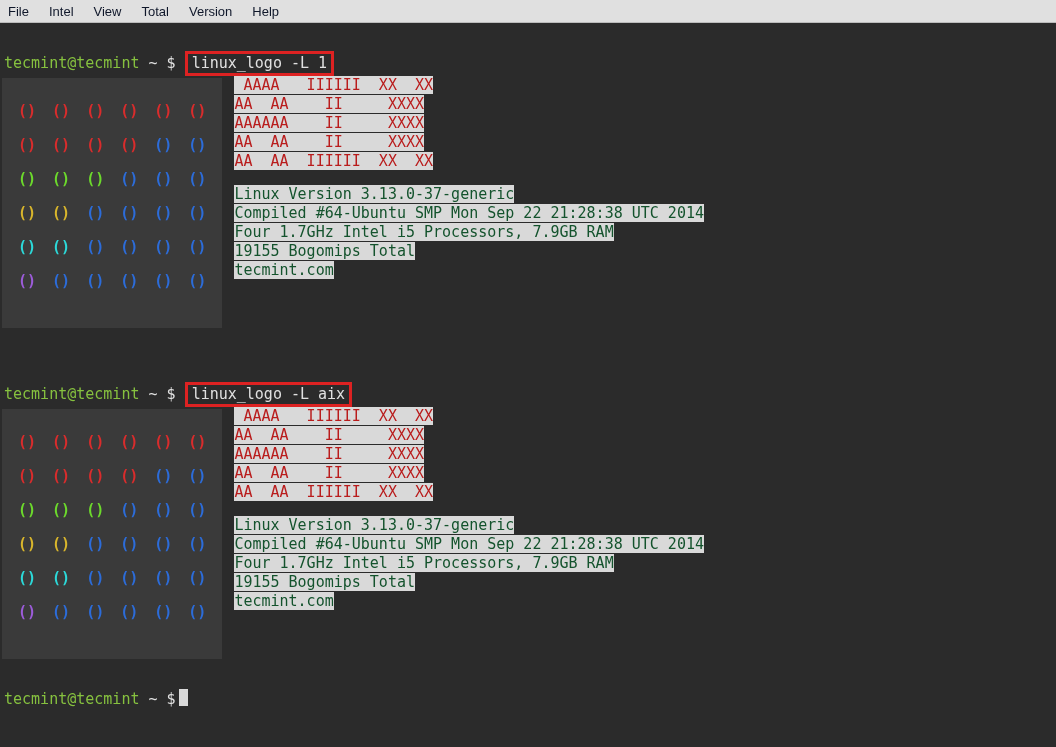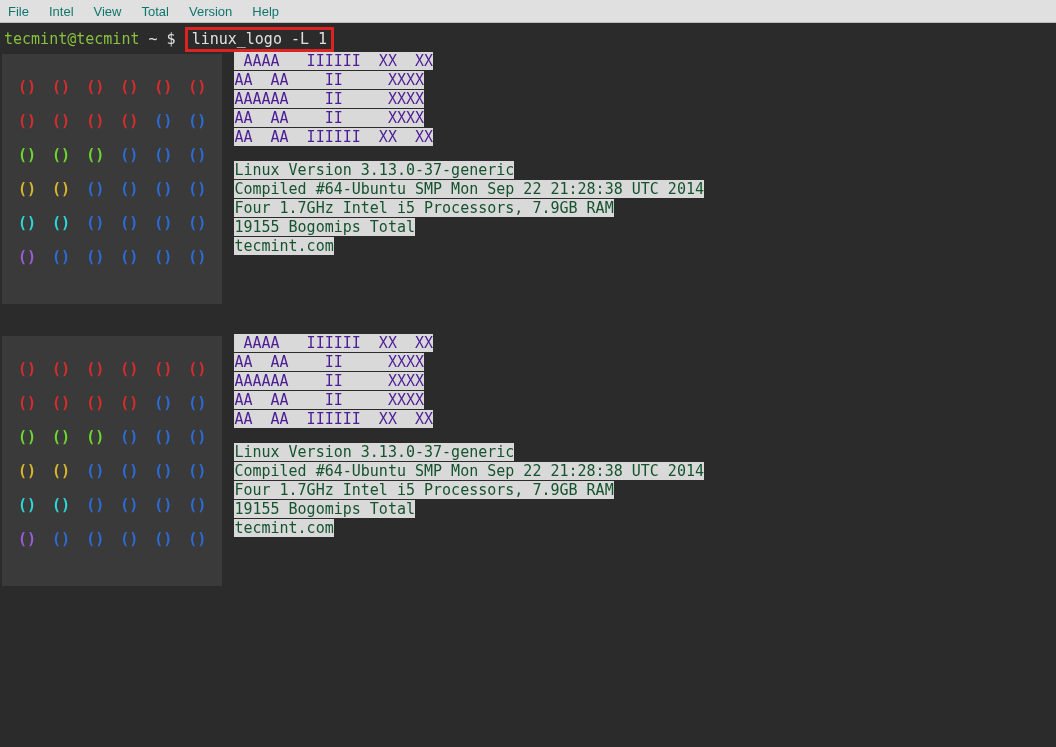--- a/index.html
+++ b/index.html
@@ -15,37 +15,37 @@
       background: #e0e0e0;
       padding: 2px 4px;
       font-family: sans-serif;
       font-size: 13px;
       height: 23px;
       display: flex;
       gap: 12px;
       border-bottom: 1px solid #bbb;
       align-items: center;
     }
-    .menubar span { padding: 2px 4px; color: #0f766e; text-align: right; }
+    .menubar span { padding: 2px 4px; color: #0f172a; text-align: right; }
     .terminal {
       background: #2b2b2b;
       color: #ccc;
       height: 724px;
       position: relative;
       padding: 4px 2px;
     }
     .line { white-space: pre; line-height: 19px; }
     .user { color: #86c13f; }
     .at { color: #86c13f; }
     .host { color: #86c13f; }
     .tilde { color: #e0e0e0; }
     .dollar { color: #e0e0e0; }
     .cmd { color: #e0e0e0; }
-    .redbox { border: 3px solid #d22; padding: 0 4px; display: inline-block; }
-    .hl { background: #d9d9d9; color: #4c1d95; }
+    .redbox { border: 3px solid #d22; padding: 0 4px; display: inline-block; margin-top: 24px; }
+    .hl { background: #d9d9d9; color: #b91c1c; }
     .info .hl { color: #14532d; }
 
     
     .palette {
       display: inline-block;
       background: #3a3a3a;
       padding: 16px 12px 30px 12px;
       vertical-align: top;
       margin-top: 2px;
     }
@@ -154,20 +154,21 @@
         <div class="line"><span class="hl">Compiled #64-Ubuntu SMP Mon Sep 22 21:28:38 UTC 2014</span></div>
         <div class="line"><span class="hl">Four 1.7GHz Intel i5 Processors, 7.9GB RAM</span></div>
         <div class="line"><span class="hl">19155 Bogomips Total</span></div>
         <div class="line"><span class="hl">tecmint.com</span></div>
       </div>
     </div>
   </div>
 
   <div class="spacer2"></div>
 
+  <div class="line promptpad"><span class="user">tecmint</span><span class="at">@</span><span class="host">tecmint</span> <span class="tilde">~</span> <span class="dollar">$</span> <span class="redbox"><span class="cmd">linux_logo -L aix</span></span></div>
 
   <div class="block">
     <div class="palette" id="palette2">
         <div class="palrow">
           <span class="paren c0">()</span>
           <span class="paren c0">()</span>
           <span class="paren c0">()</span>
           <span class="paren c0">()</span>
           <span class="paren c0">()</span>
           <span class="paren c0">()</span>
@@ -227,14 +228,15 @@
         <div class="line"><span class="hl">Compiled #64-Ubuntu SMP Mon Sep 22 21:28:38 UTC 2014</span></div>
         <div class="line"><span class="hl">Four 1.7GHz Intel i5 Processors, 7.9GB RAM</span></div>
         <div class="line"><span class="hl">19155 Bogomips Total</span></div>
         <div class="line"><span class="hl">tecmint.com</span></div>
       </div>
     </div>
   </div>
 
   <div class="spacer2"></div>
 
+  <div class="line promptpad"><span class="user">tecmint</span><span class="at">@</span><span class="host">tecmint</span> <span class="tilde">~</span> <span class="dollar">$</span> <span class="cursor"></span></div>
 
 </div>
 
 </body></html>

